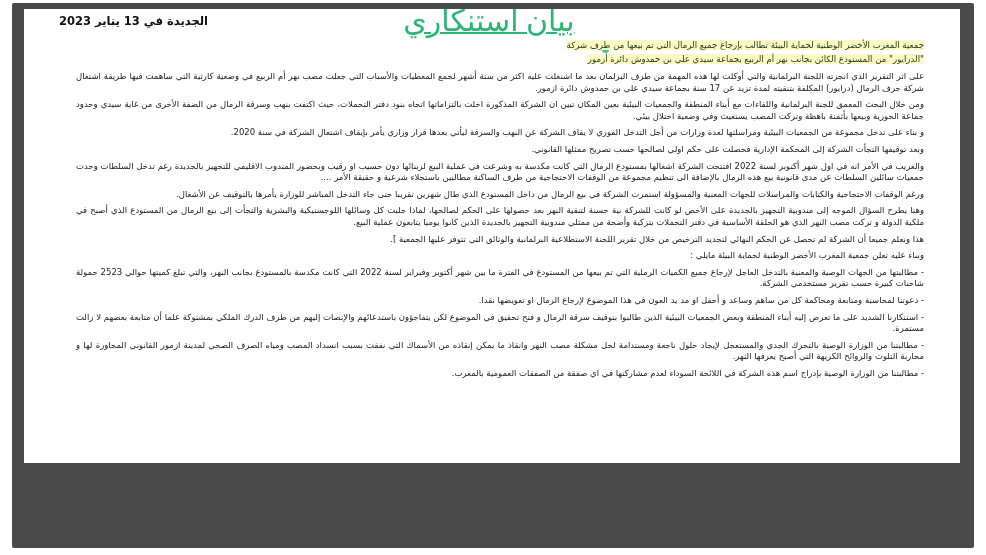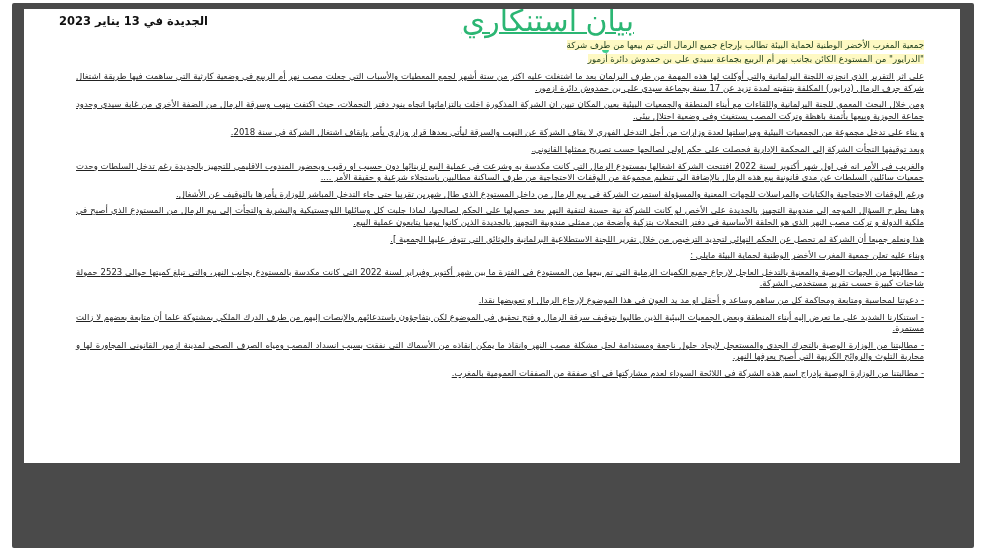--- a/index.html
+++ b/index.html
@@ -4,30 +4,30 @@
   <style>
     html, body { margin:0; padding:0; }
     body { width:986px; height:555px; background:#ffffff; position:relative; overflow:hidden;
            font-family:"DejaVu Sans", sans-serif; }
     .frame { position:absolute; left:12px; top:3px; width:962px; height:545px;
              background:#4a4a4a; border-radius:2px; }
     .page { position:absolute; left:24px; top:9px; width:936px; height:454px; background:#fff;
             overflow:hidden; }
     .date { position:absolute; left:35px; top:5px; font-size:11.5px; font-weight:bold; color:#111;
             direction:rtl; white-space:nowrap; }
-    .title { position:absolute; left:320px; top:-6px; width:290px; text-align:right;
+    .title { position:absolute; left:320px; top:-6px; width:290px; text-align:center;
              font-size:30px; color:#2bb673; text-decoration:underline; text-decoration-thickness:2px;
-             direction:rtl; letter-spacing:4px; white-space:nowrap; font-family:Liberation Sans, sans-serif; }
+             direction:rtl; letter-spacing:4px; white-space:nowrap; font-family:Liberation Serif, serif; }
     .dot { position:absolute; left:578px; top:37px; width:7px; height:7px; border-radius:50%; background:#3ccf8e; }
     .highlight { position:absolute; right:36px; top:30px; width:800px; direction:rtl; text-align:justify;
                  font-size:8.6px; line-height:13.5px; color:#1a3a1a; }
     .highlight span { background:#fef9c3; }
     .body { position:absolute; right:36px; top:62px; width:848px; direction:rtl; text-align:justify;
             font-size:8.5px; line-height:11.6px; color:#222; }
-    .body p { margin:0 0 5px 0;text-decoration:underline; }
+    .body p { margin:0 0 5px 0; }
     .stamp { position:absolute; left:82px; top:505px; width:170px; direction:rtl; text-align:center;
              font-size:10px; font-weight:bold; color:#1a1ad0; line-height:11.5px; }
     .signature { position:absolute; left:96px; top:500px; width:270px; height:50px; }
     .closing { position:absolute; right:36px; top:500px; direction:rtl; font-size:13px; color:#222; line-height:13px; }
     .closing .c1 { margin-right:0; }
     .closing .c2 { margin-right:12px; }
     .closing .c3 { margin-right:70px; }
   </style>
 </head>
 <body>
@@ -39,21 +39,21 @@
   <div class="dot"></div>
 
   <div class="highlight">
     <span>جمعية المغرب الأخضر الوطنية لحماية البيئة تطالب بإرجاع جميع الرمال التي تم بيعها من طرف شركة</span><br>
     <span>"الدرايور" من المستودع الكائن بجانب نهر أم الربيع بجماعة سيدي علي بن حمدوش دائرة أزمور</span>
   </div>
 
   <div class="body">
     <p>على اثر التقرير الذي انجزته اللجنة البرلمانية والتي أوكلت لها هذه المهمة من طرف البرلمان بعد ما اشتغلت عليه اكثر من ستة أشهر لجمع المعطيات والأسباب التي جعلت مصب نهر أم الربيع في وضعية كارثية التي ساهمت فيها طريقة اشتغال شركة جرف الرمال (درايور) المكلفة بتنقيته لمدة تزيد عن 17 سنة بجماعة سيدي علي بن حمدوش دائرة ازمور.</p>
     <p>ومن خلال البحث المعمق للجنة البرلمانية واللقاءات مع أبناء المنطقة والجمعيات البيئية بعين المكان تبين ان الشركة المذكورة اخلت بالتزاماتها اتجاه بنود دفتر التحملات، حيث اكتفت بنهب وسرقة الرمال من الضفة الأخرى من غابة سيدي وحدود جماعة الحوزية وبيعها بأثمنة باهظة وتركت المصب يستغيث وفي وضعية احتلال بيئي.</p>
-    <p>و بناء على تدخل مجموعة من الجمعيات البيئية ومراسلتها لعدة وزارات من أجل التدخل الفوري لا يقاف الشركة عن النهب والسرقة ليأتي بعدها قرار وزاري يأمر بإيقاف اشتغال الشركة في سنة 2018.</p>
+    <p>و بناء على تدخل مجموعة من الجمعيات البيئية ومراسلتها لعدة وزارات من أجل التدخل الفوري لا يقاف الشركة عن النهب والسرقة ليأتي بعدها قرار وزاري يأمر بإيقاف اشتغال الشركة في سنة 2020.</p>
     <p>وبعد توقيفها التجأت الشركة إلى المحكمة الإدارية فحصلت على حكم اولي لصالحها حسب تصريح ممثلها القانوني.</p>
     <p>والغريب في الأمر انه في اول شهر أكتوبر لسنة 2022 افتتحت الشركة اشغالها بمستودع الرمال التي كانت مكدسة به وشرعت في عملية البيع لزبنائها دون حسيب او رقيب وبحضور المندوب الاقليمي للتجهيز بالجديدة رغم تدخل السلطات وحدت جمعيات سائلين السلطات عن مدى قانونية بيع هذه الرمال بالإضافة الى تنظيم مجموعة من الوقفات الاحتجاجية من طرف الساكنة مطالبين باستجلاء شرعية و حقيقة الأمر ....</p>
     <p>ورغم الوقفات الاحتجاجية والكتابات والمراسلات للجهات المعنية والمسؤولة استمرت الشركة في بيع الرمال من داخل المستودع الذي طال شهرين تقريبا حتى جاء التدخل المباشر للوزارة يأمرها بالتوقيف عن الأشغال.</p>
     <p>وهنا يطرح السؤال الموجه إلى مندوبية التجهيز بالجديدة على الأخص لو كانت للشركة نية حسنة لتنقية النهر بعد حصولها على الحكم لصالحها، لماذا جلبت كل وسائلها اللوجستيكية والبشرية والتجأت إلى بيع الرمال من المستودع الذي أصبح في ملكية الدولة و تركت مصب النهر الذي هو الحلقة الأساسية في دفتر التحملات بتزكية وأضحة من ممثلي مندوبية التجهيز بالجديدة الذين كانوا يوميا يتابعون عملية البيع.</p>
     <p>هذا ونعلم جميعا أن الشركة لم تحصل عن الحكم النهائي لتجديد الترخيص من خلال تقرير اللجنة الاستطلاعية البرلمانية والوثائق التي تتوفر عليها الجمعية ].</p>
     <p>وبناء عليه تعلن جمعية المغرب الأخضر الوطنية لحماية البيئة مايلي :</p>
     <p>- مطالبتها من الجهات الوصية والمعنية بالتدخل العاجل لإرجاع جميع الكميات الرملية التي تم بيعها من المستودع في الفترة ما بين شهر أكتوبر وفبراير لسنة 2022 التي كانت مكدسة بالمستودع بجانب النهر، والتي تبلغ كميتها حوالي 2523 حمولة شاحنات كبيرة حسب تقرير مستخدمي الشركة.</p>
     <p>- دعوتنا لمحاسبة ومتابعة ومحاكمة كل من ساهم وساعد و أحقل او مد يد العون في هذا الموضوع لإرجاع الرمال او تعويضها نقدا.</p>
     <p>- استنكارنا الشديد على ما تعرض إليه أبناء المنطقة وبعض الجمعيات البيئية الذين طالبوا بتوقيف سرقة الرمال و فتح تحقيق في الموضوع لكن يتفاجؤون باستدعائهم والإنصات إليهم من طرف الدرك الملكي بمشتوكة علما أن متابعة بعضهم لا زالت مستمرة.</p>
     <p>- مطالبتنا من الوزارة الوصية بالتحرك الجدي والمستعجل لإيجاد حلول ناجعة ومستدامة لحل مشكلة مصب النهر وانقاذ ما يمكن إنقاذه من الأسماك التي نفقت بسبب انسداد المصب ومياه الصرف الصحي لمدينة ازمور القانوني المجاورة لها و محاربة التلوث والروائح الكريهة التي أصبح يعرفها النهر.</p>

